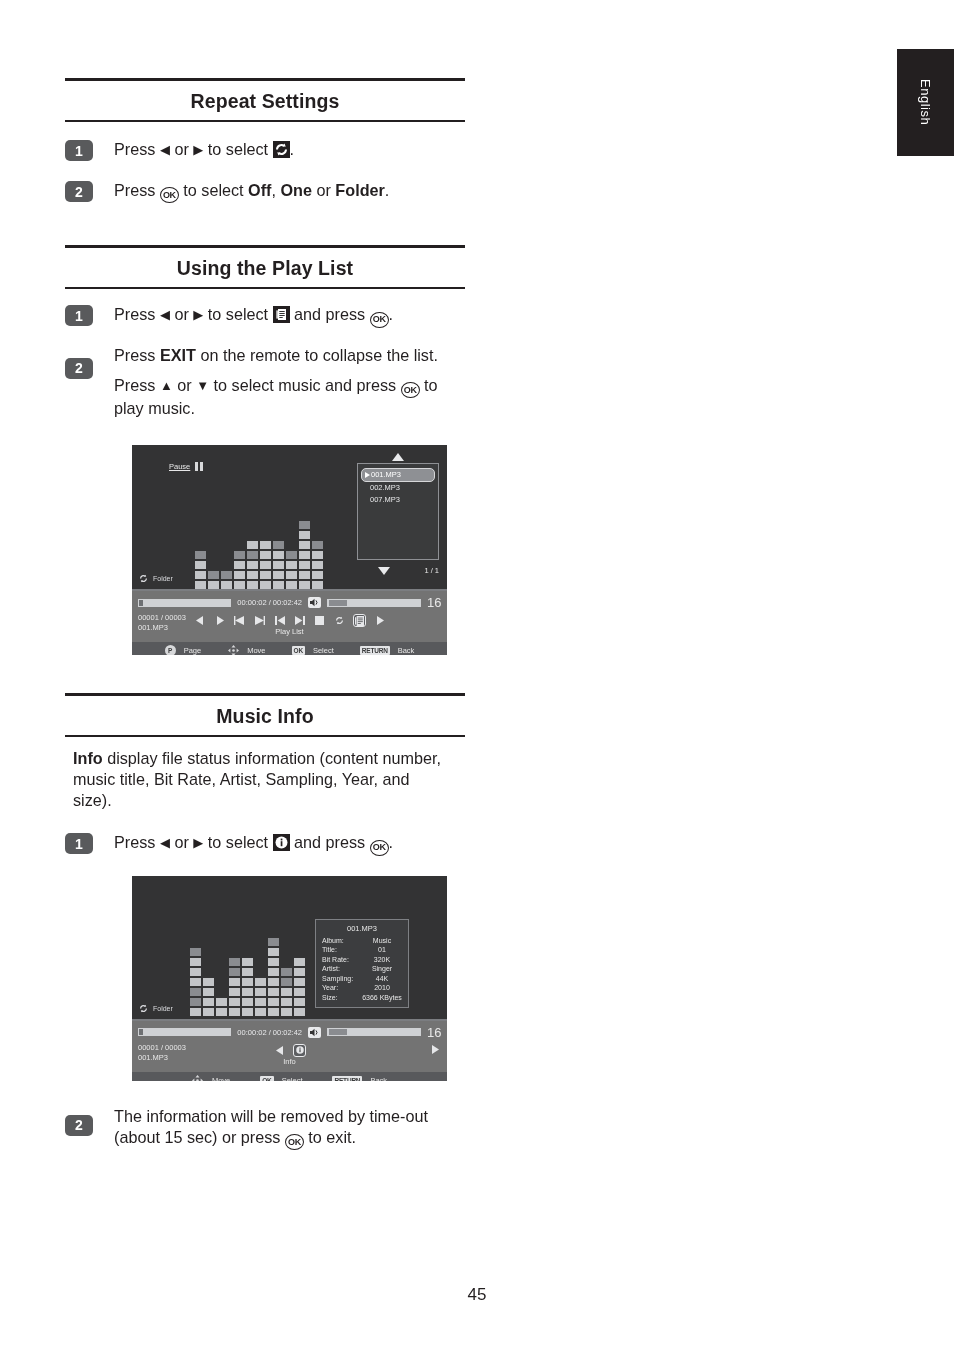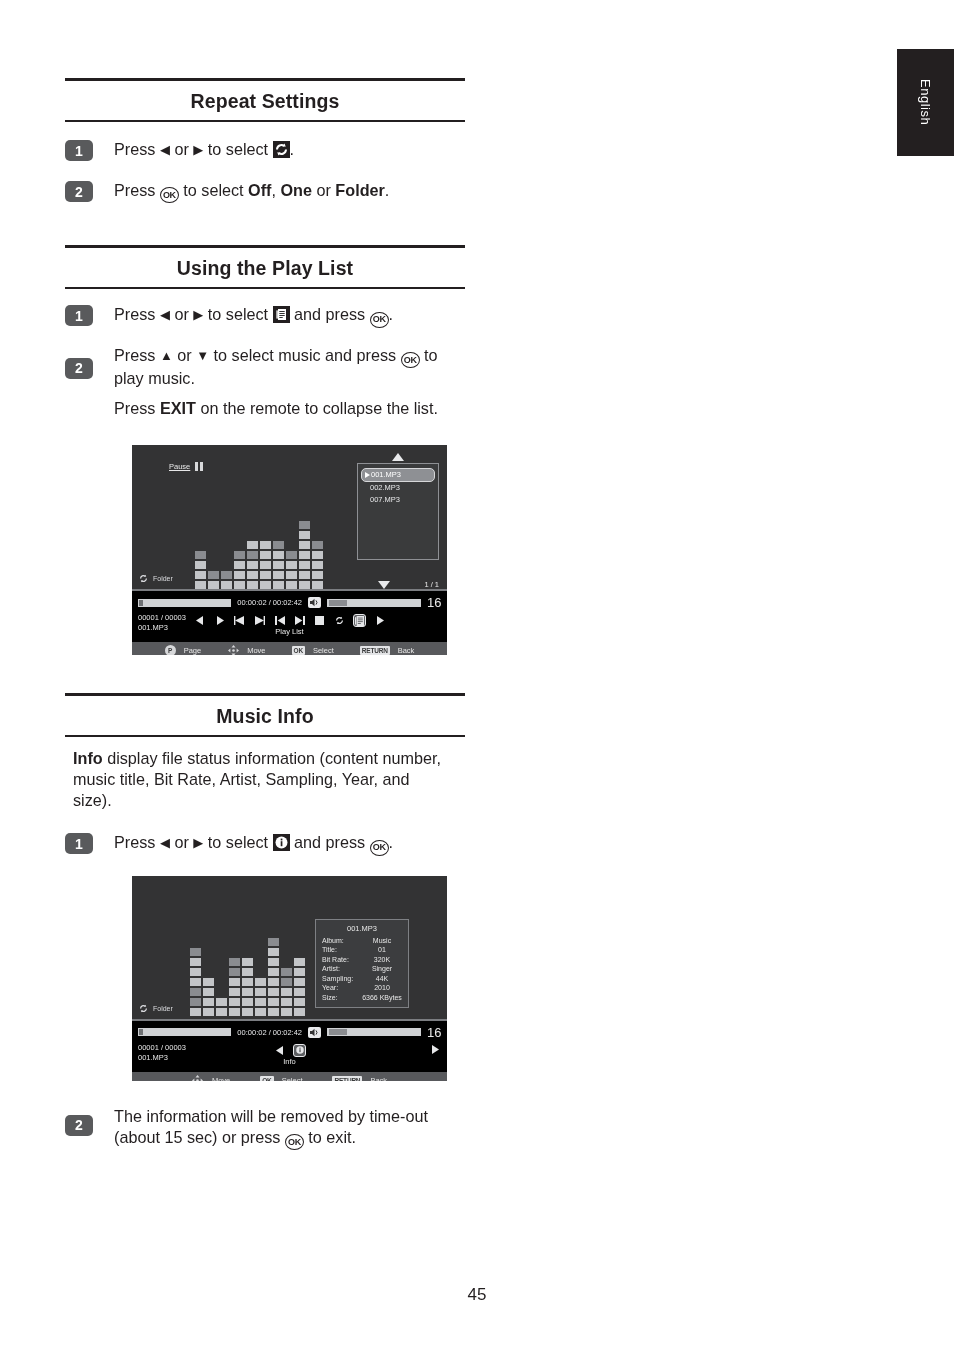--- a/index.html
+++ b/index.html
@@ -165,35 +165,35 @@
     content: "";
     position: absolute; left: 3px; top: 3px;
     width: 0; height: 0;
     border-top: 3.5px solid transparent;
     border-bottom: 3.5px solid transparent;
     border-left: 5px solid #ffffff;
   }
   .pl-foot {
     display: flex; align-items: flex-end; justify-content: center;
     gap: 14px;
-    margin-top: 20px;
+    margin-top: 6px;
     font-size: 7.5px;
   }
 
   
   .folder-ind {
     position: absolute;
     display: flex; align-items: center; gap: 4px;
     font-size: 7px;
     color: #dcdde0;
   }
 
   
   .tv-bar {
-    background: #000000;
+    background: #737373;
     border-top: 2px solid #7b7d81;
     padding: 4px 6px 3px;
   }
   .bar-row1 {
     display: flex; align-items: center; gap: 6px;
   }
   .prog {
     flex: 1 1 auto;
     height: 8px;
     background: #cfd1d4;
@@ -372,31 +372,31 @@
           <span class="ok-key">OK</span><span>.</span>
         </p>
       </div>
     </div>
 
     <div class="step" style="margin-top:16px;">
       <div class="step-badge" style="margin-top:14px;">2</div>
       <div class="step-body">
         <p>
           <span>Press</span>
+          <b>EXIT</b>
+          <span>on the remote to collapse the list.</span>
+        </p>
+        <p>
+          <span>Press</span>
           <span class="tri">▲</span>
           <span>or</span>
           <span class="tri">▼</span>
           <span>to select music and press</span>
           <span class="ok-key">OK</span>
           <span>to play music.</span>
-        </p>
-        <p>
-          <span>Press</span>
-          <b>EXIT</b>
-          <span>on the remote to collapse the list.</span>
         </p>
       </div>
     </div>
 
     <div class="tv" style="width:315px; height:210px; margin:26px 0 0 67px;">
       <div class="tv-main" style="height:144px;">
 
         <div class="pause-lbl">
           <span>Pause</span>
           <span class="pause-bars">

